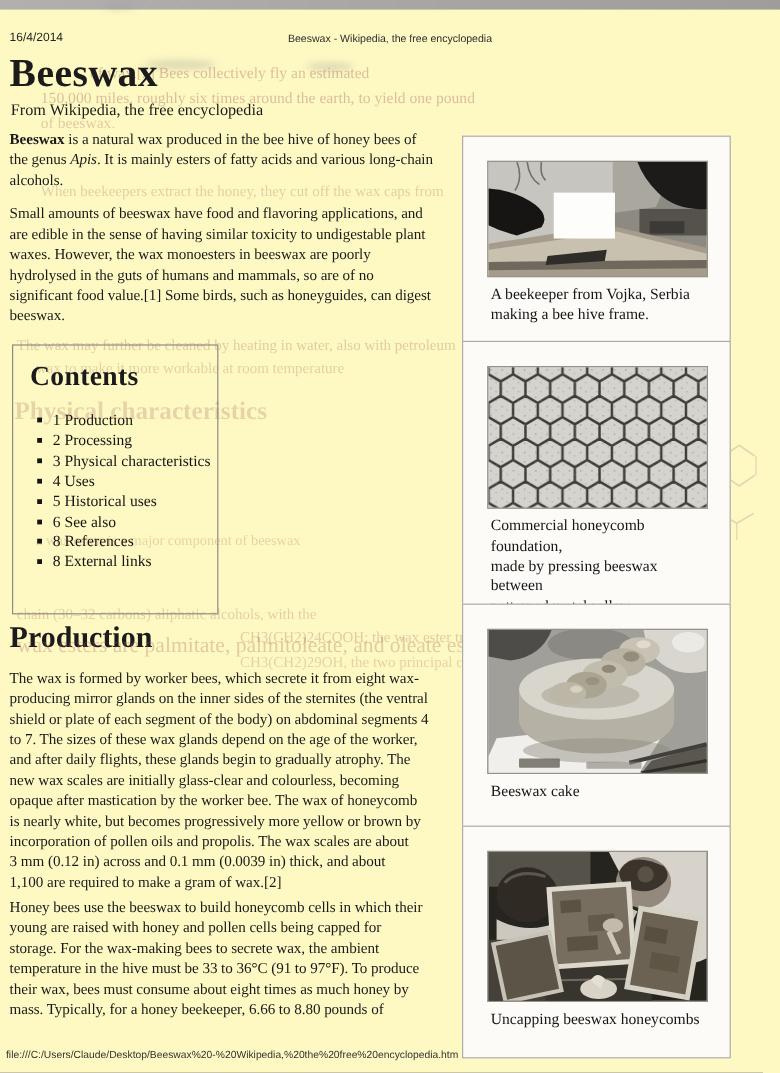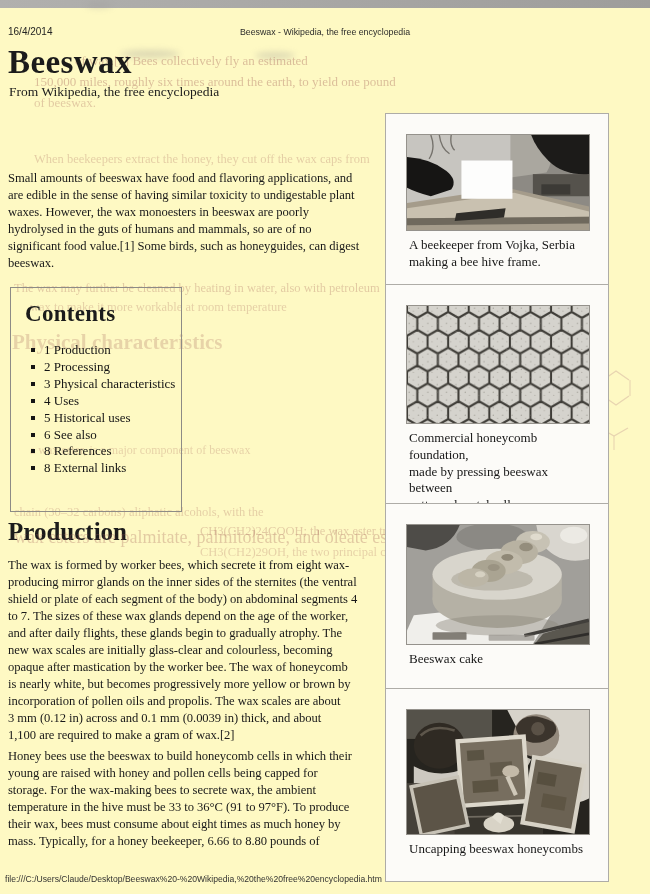--- a/index.html
+++ b/index.html
@@ -74,20 +74,23 @@
       <span class="ghost" style="left: 30px; top: 443px; font-size: 12px; opacity: 0.25; color: rgb(163, 95, 87);">a wax ester, is a major component of beeswax</span>
       <span class="ghost" style="left: 14px; top: 479px; font-size: 18px; opacity: 0.3; color: rgb(163, 95, 87); margin-top: 48px;">wax esters are palmitate, palmitoleate, and oleate esters</span>
       <span class="ghost" style="left: 14px; top: 505px; font-size: 12.5px; opacity: 0.27; color: rgb(163, 95, 87); font-family: Liberation Serif, serif;">chain (30–32 carbons) aliphatic alcohols, with the</span>
       <span class="ghost" style="left: 200px; top: 524px; font-size: 12.5px; opacity: 0.3; color: rgb(163, 95, 87);">CH3(CH2)24COOH; the wax ester triacontanyl</span>
       <span class="ghost" style="left: 200px; top: 545px; font-size: 12.5px; opacity: 0.26; color: rgb(163, 95, 87);">CH3(CH2)29OH, the two principal components, long</span>
     </div>
 
   <h1 class="title">Beeswax</h1>
   <div class="tagline">From Wikipedia, the free encyclopedia</div>
 
+  <p class="para" style="top:108px"><span class="b">Beeswax</span><span> is a natural wax produced in the bee hive of honey bees of
+the genus </span><span class="i">Apis</span><span>. It is mainly esters of fatty acids and various long-chain
+alcohols.</span></p>
 
   <p class="para" style="top:170px">Small amounts of beeswax have food and flavoring applications, and
 are edible in the sense of having similar toxicity to undigestable plant
 waxes. However, the wax monoesters in beeswax are poorly
 hydrolysed in the guts of humans and mammals, so are of no
 significant food value.[1] Some birds, such as honeyguides, can digest
 beeswax.</p>
 
   <div class="contents-box">
     <div class="contents-title">Contents</div>

